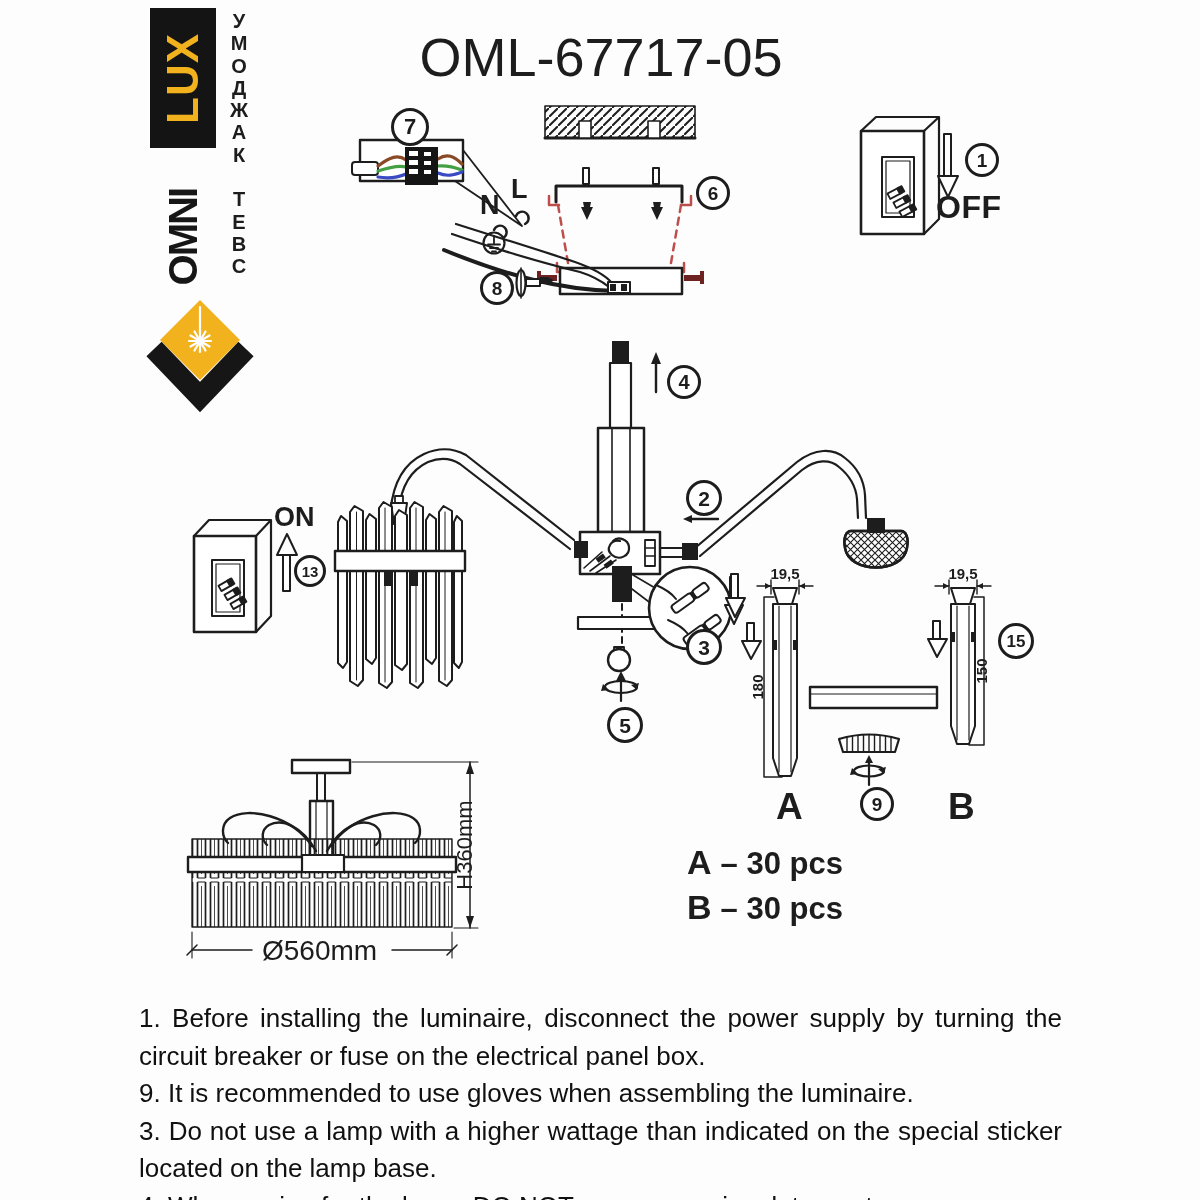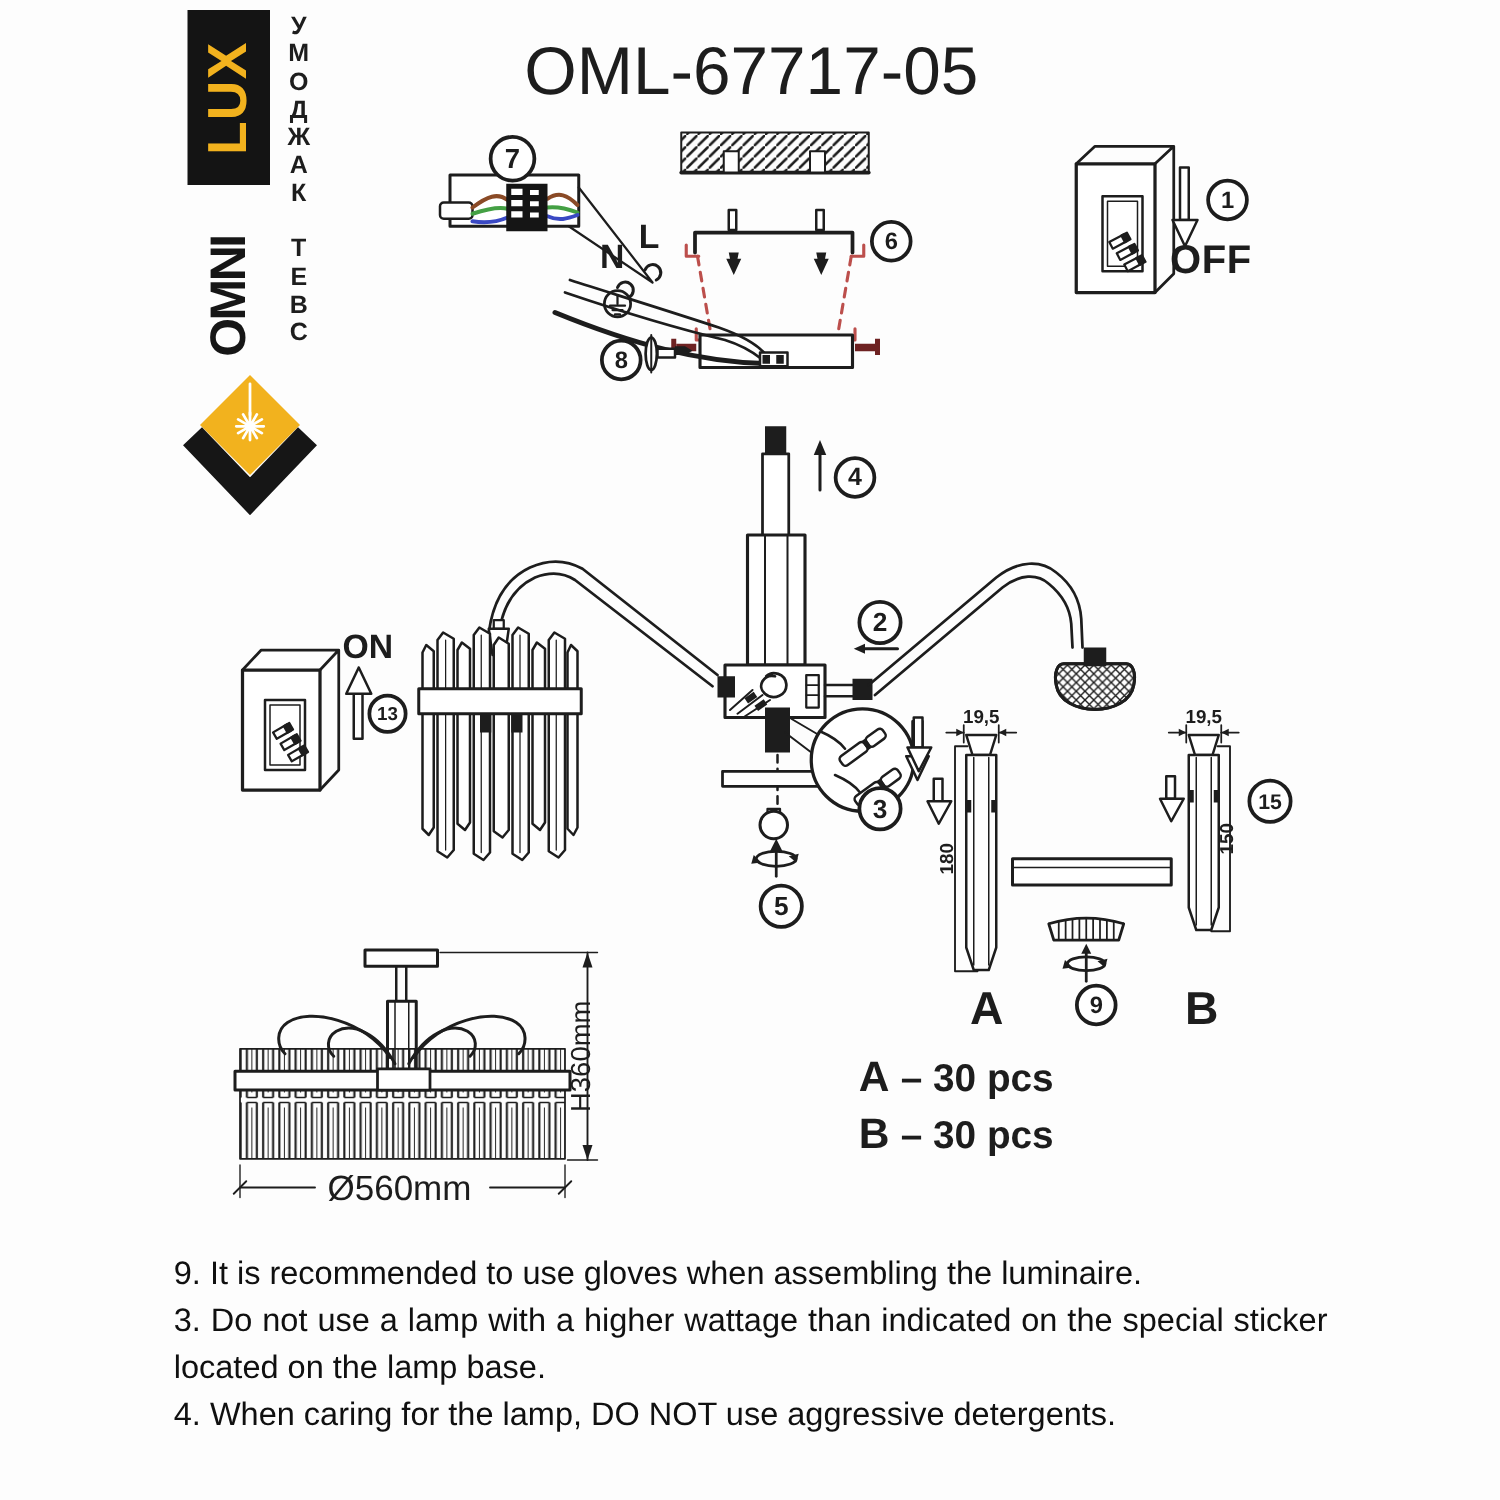--- a/index.html
+++ b/index.html
@@ -396,16 +396,17 @@
 </div>
 <div class="qty" style="left:687px;top:888px;">
   <span class="letter">B</span>
   <span class="amount">– 30 pcs</span>
 </div>
 
 <div class="txt rot90" style="left:403px;top:832px;width:124px;height:26px;font-size:22px;">H360mm</div>
 <div class="txt" style="left:262px;top:935px;width:120px;text-align:left;font-size:28px;">Ø560mm</div>
 
 <div class="instructions">
+  <p>1. Before installing the luminaire, disconnect the power supply by turning the circuit breaker or fuse on the electrical panel box.</p>
   <p>9. It is recommended to use gloves when assembling the luminaire.</p>
   <p>3. Do not use a lamp with a higher wattage than indicated on the special sticker located on the lamp base.</p>
   <p>4. When caring for the lamp, DO NOT use aggressive detergents.</p>
 </div>
 
 </body></html>

